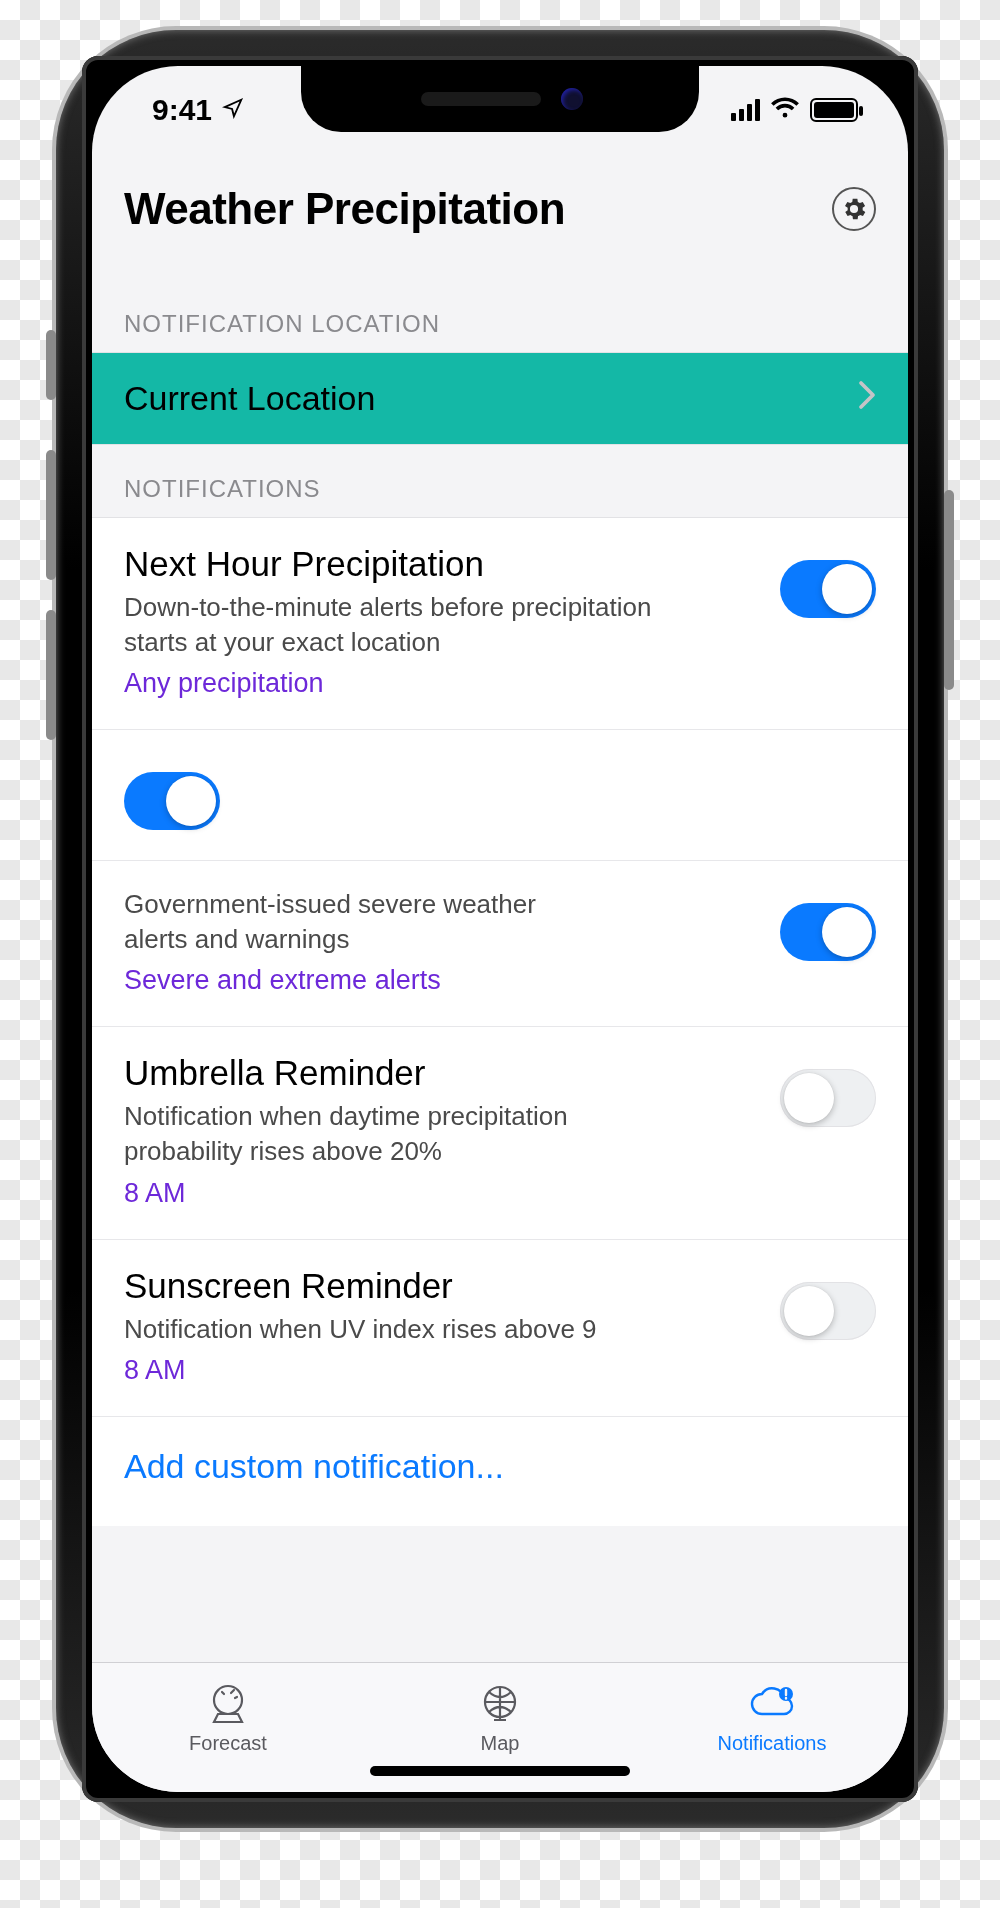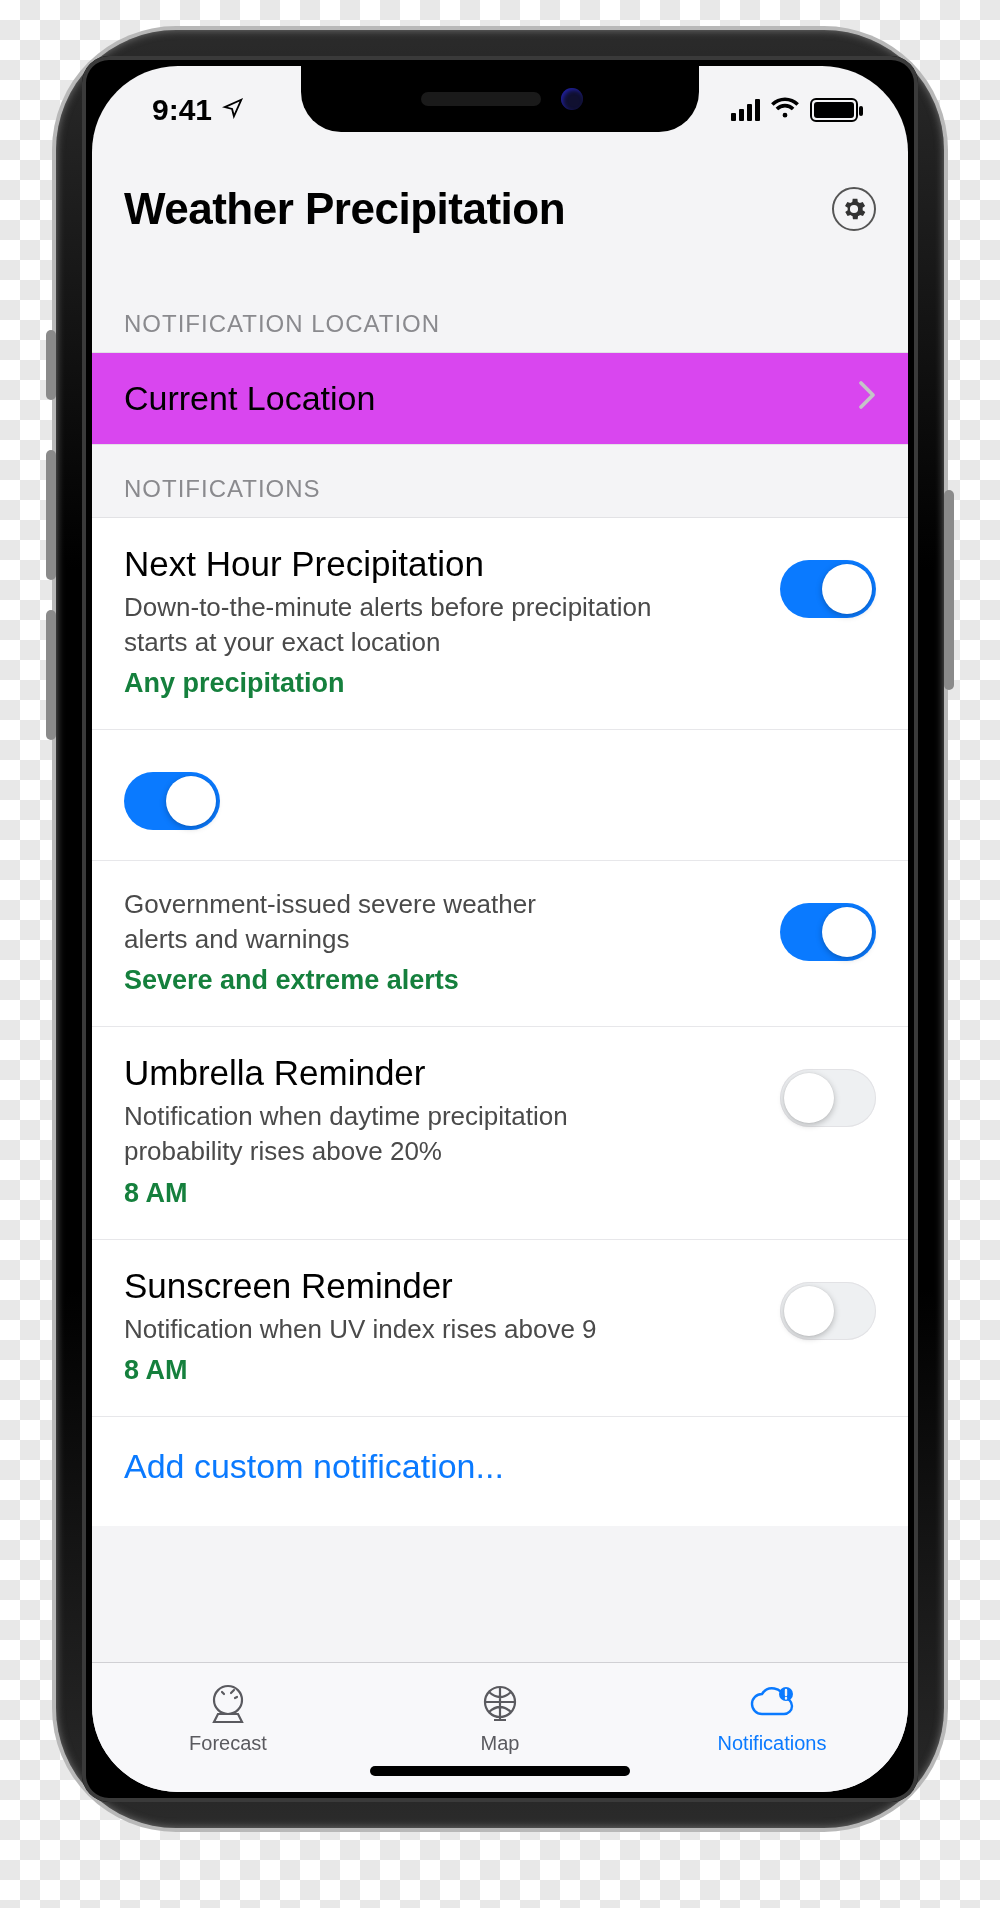--- a/index.html
+++ b/index.html
@@ -25,21 +25,21 @@
     width: 888px;
     height: 1798px;
     border-radius: 120px;
     background: linear-gradient(#2b2b2b,#000 30%,#000 70%,#2b2b2b);
     box-shadow: 0 0 0 4px #b8b8b8, inset 0 0 8px #777;
     padding: 26px;
   }
   .phone-inner {
     width: 100%;
     height: 100%;
-    border-radius: 27px;
+    border-radius: 16px;
     background: #000;
     padding: 10px;
     position: relative;
     box-shadow: inset 0 0 0 4px #3a3a3a;
   }
   
   .sidebtn { position: absolute; background:#8a8a8a; border-radius:6px; }
   .sb-left1 { left:-10px; top:300px; width:10px; height:70px; }
   .sb-left2 { left:-10px; top:420px; width:10px; height:130px; }
   .sb-left3 { left:-10px; top:580px; width:10px; height:130px; }
@@ -144,21 +144,21 @@
   .section-label {
     font-size:24px;
     color:#8a8a8e;
     letter-spacing:1px;
     padding: 30px 32px 14px 32px;
     text-transform:uppercase;
   }
 
   
   .row {
-    background:#d946ef;
+    background:#14b8a6;
     border-top:1px solid #e2e2e5;
     border-bottom:1px solid #e2e2e5;
     padding: 26px 32px;
     display:flex;
     align-items:center;
     justify-content:space-between;
   }
   .row-nav .label { font-size:34px; color:#000; }
   .chev { color:#c4c4c7; font-size:34px; font-weight:300; }
 
@@ -166,21 +166,21 @@
   .cell {
     padding: 26px 32px 30px 32px;
     border-bottom:1px solid #e7e7ea;
     display:flex;
     gap:20px;
     align-items:flex-start;
   }
   .cell .text { flex:1; min-width:0; }
   .cell .title { font-size:35px; font-weight:400; color:#000; margin-bottom:6px; }
   .cell .desc { font-size:26px; color:#4a4a4a; line-height:1.35; margin-bottom:8px; max-width: 560px;}
-  .cell .meta { font-size:27px; font-weight:700; color:#15803d; }
+  .cell .meta { font-size:27px; font-weight:400; color:#6d28d9; }
 
   
   .toggle {
     flex:0 0 auto;
     width:96px; height:58px;
     border-radius:30px;
     position:relative;
     margin-top:16px;
   }
   .toggle.on { background:#0a7aff; }

